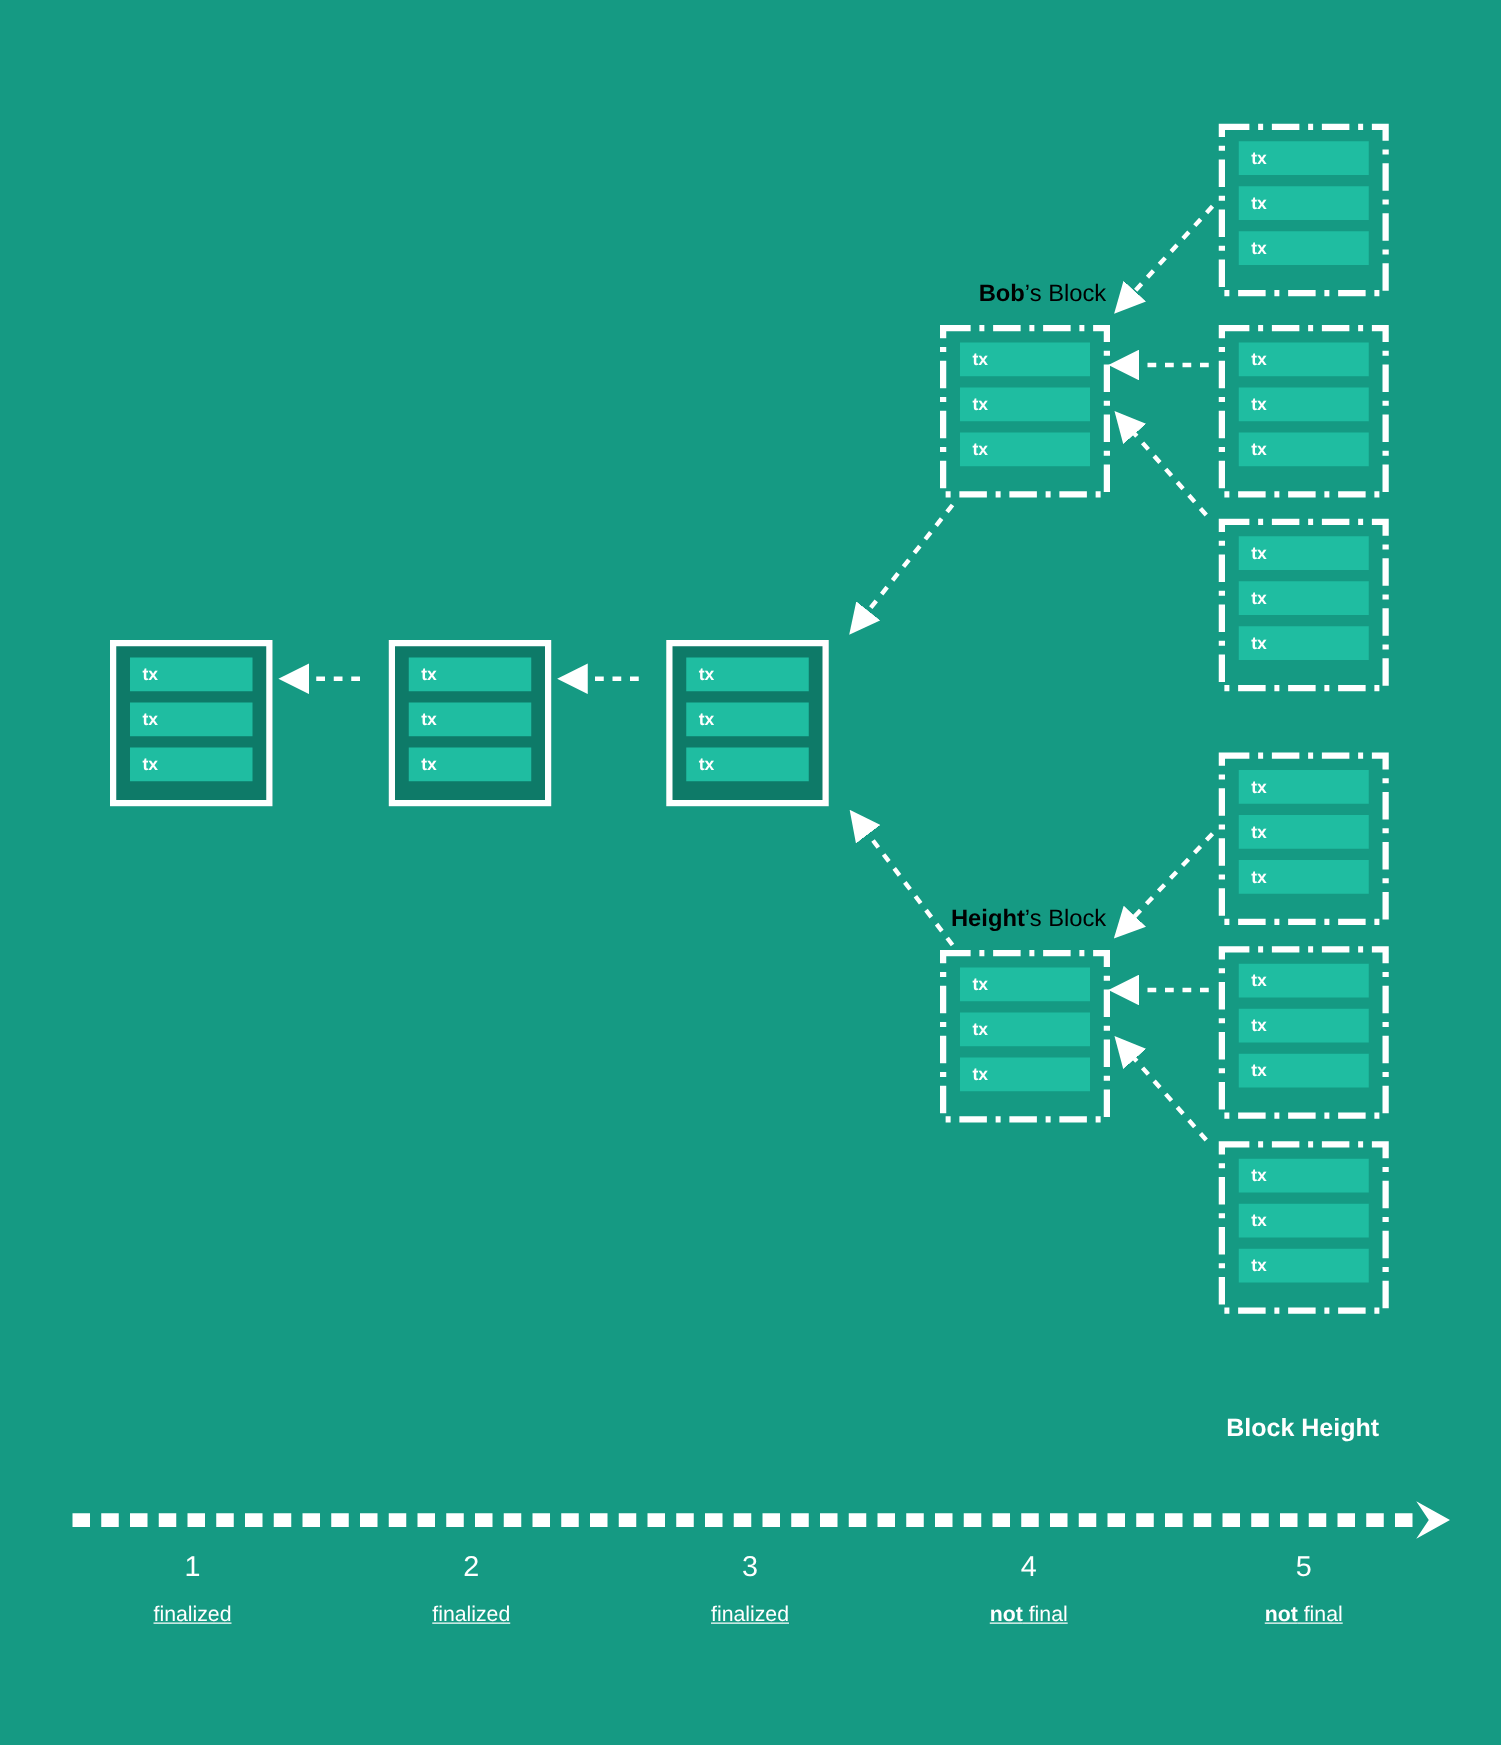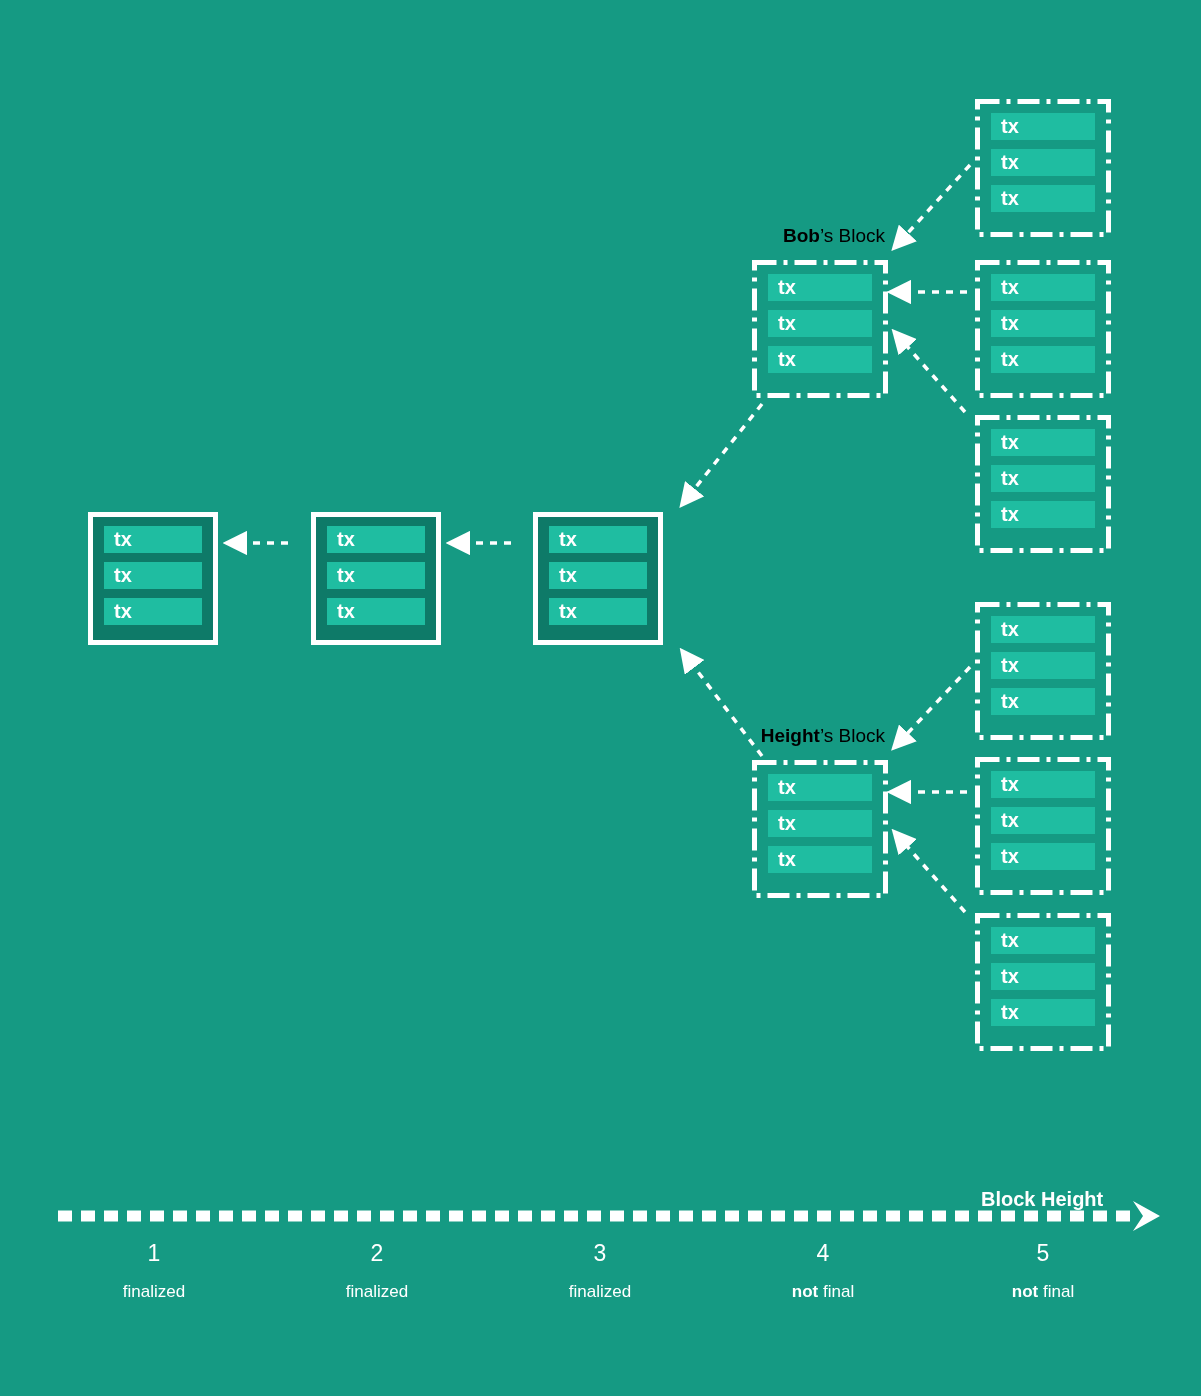--- a/index.html
+++ b/index.html
@@ -18,21 +18,21 @@
   .block.final {
     border: 5px solid #ffffff;
     background: #0e7a68;
     padding: 9px 11px;
   }
 
   .txbar {
     height: 27px;
     background: #1fbda1;
     color: #ffffff;
-    font-size: 20px;
+    font-size: 14px;
     font-weight: bold;
     line-height: 27px;
     padding-left: 10px;
     box-sizing: border-box;
     margin-bottom: 9px;
   }
   .txbar:last-child { margin-bottom: 0; }
 
   
   .ownerlabel {
@@ -48,21 +48,21 @@
   .blockheight {
     position:absolute;
     color:#ffffff;
     font-size:20px;
     font-weight:bold;
     white-space:nowrap;
   }
 
   .tickwrap { position:absolute; text-align:center; color:#ffffff; }
   .ticknum { font-size:23px; line-height:30px; }
-  .tickstate { font-size:17px; line-height:28px; margin-top:10px; white-space:nowrap; }
+  .tickstate { font-size:17px; line-height:28px; margin-top:10px; white-space:nowrap;text-decoration:underline; }
   .tickstate b { font-weight:bold; }
   .tickstate .soft { font-weight:normal; }
 
   svg.overlay { position:absolute; left:0; top:0; width:1201px; height:1396px; pointer-events:none; }
 </style>
 </head>
 <body>
 
 <div id="stage">
 
@@ -184,21 +184,21 @@
   </div>
 
   <div class="ownerlabel" style="left:660px; top:225px; width:225px;">
     <b>Bob</b><span class="soft">’s Block</span>
   </div>
 
   <div class="ownerlabel" style="left:660px; top:725px; width:225px;">
     <b>Height</b><span class="soft">’s Block</span>
   </div>
 
-  <div class="blockheight" style="left:981px; top:1188px;">Block Height</div>
+  <div class="blockheight" style="left:981px; top:1132px;">Block Height</div>
 
   <div class="tickwrap" style="left:69px; top:1238px; width:170px;">
     <div class="ticknum">1</div>
     <div class="tickstate"><b></b><span class="soft">finalized</span></div>
   </div>
 
   <div class="tickwrap" style="left:292px; top:1238px; width:170px;">
     <div class="ticknum">2</div>
     <div class="tickstate"><b></b><span class="soft">finalized</span></div>
   </div>

